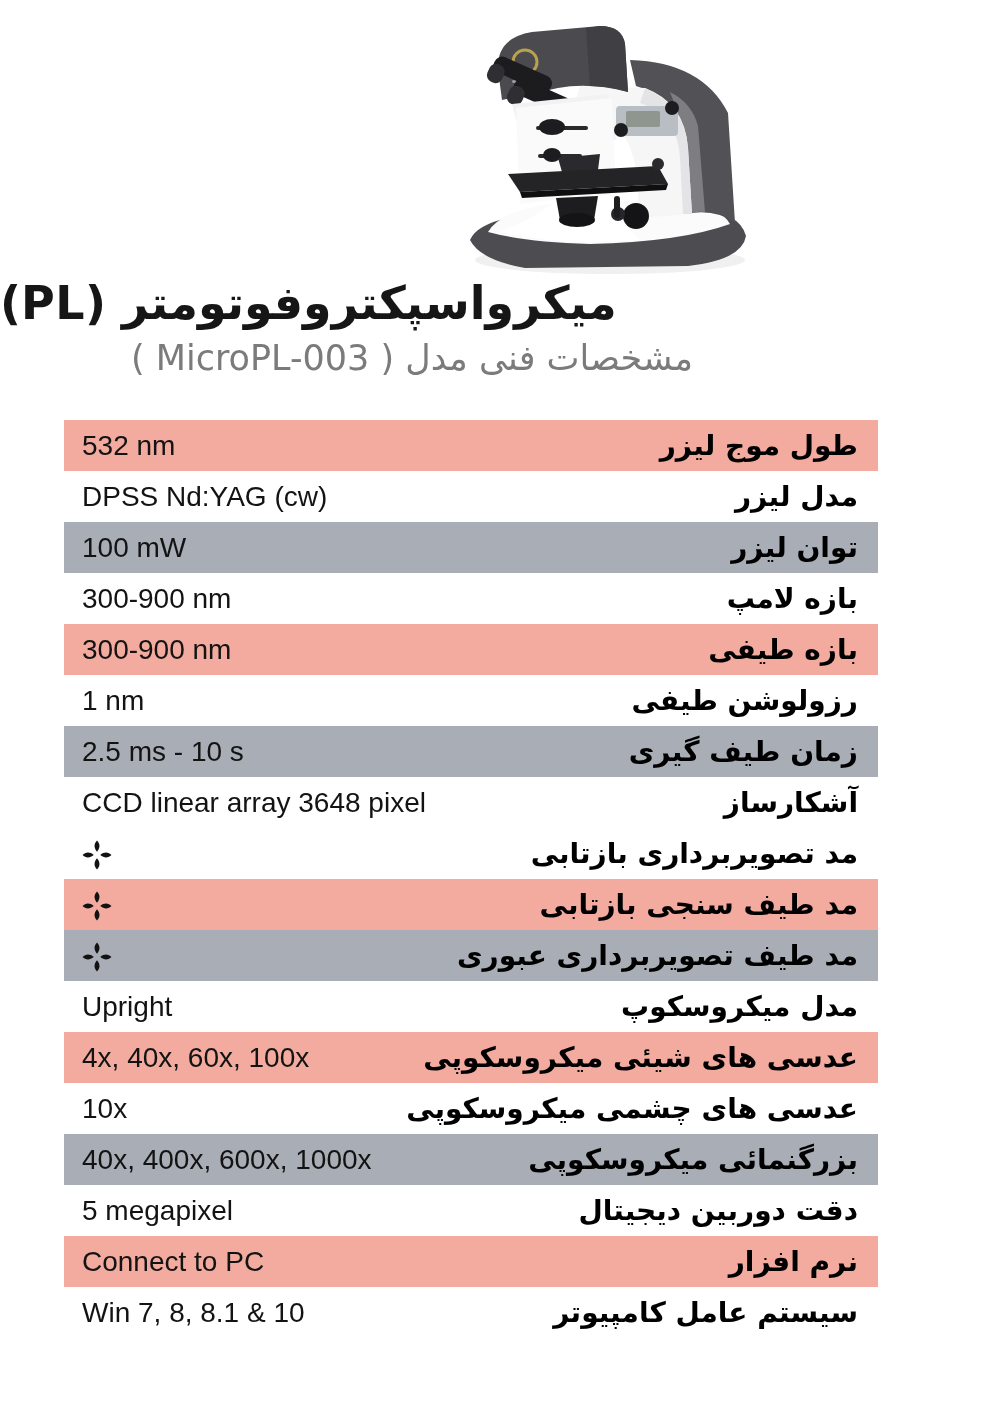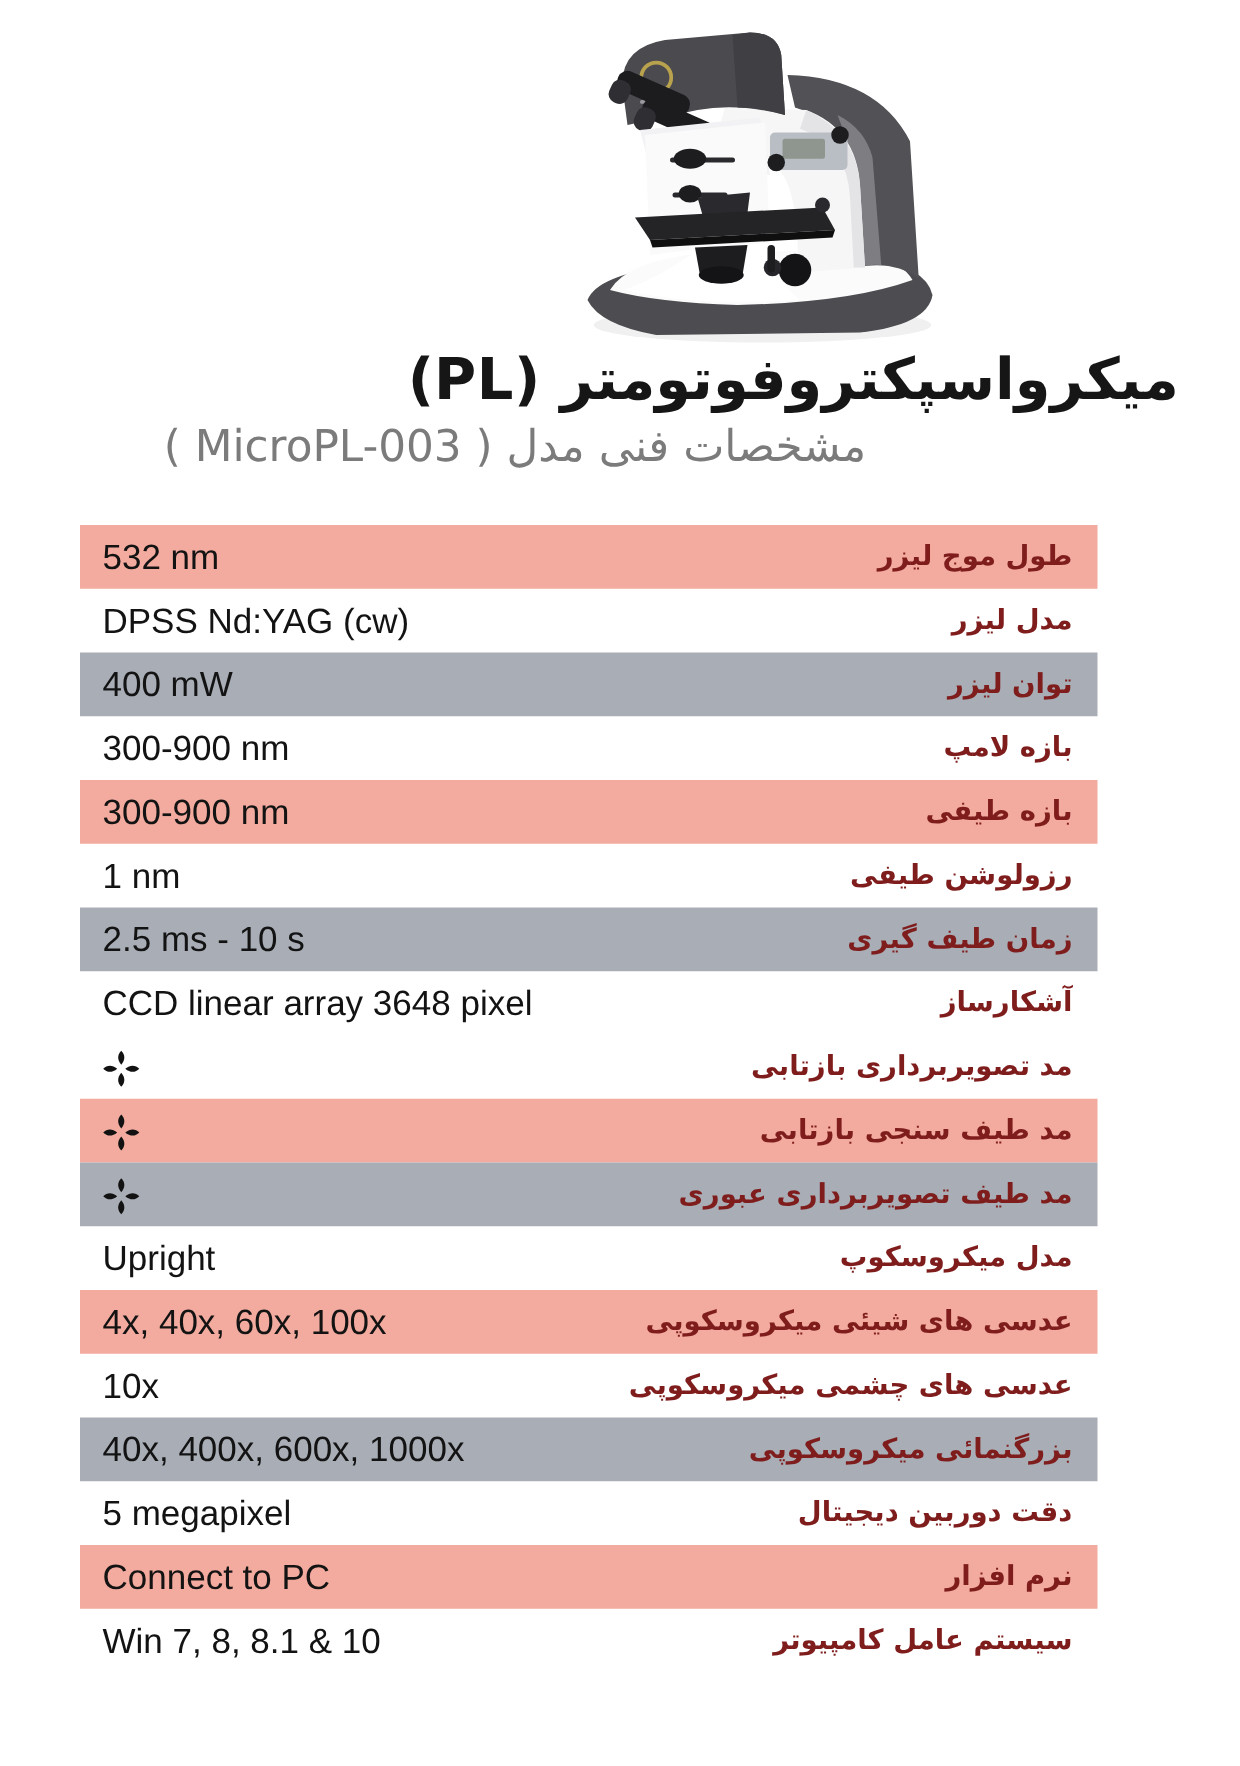--- a/index.html
+++ b/index.html
@@ -13,21 +13,21 @@
 
   
   .microscope {
     position: absolute; left: 440px; top: 8px;
     width: 330px; height: 272px;
   }
 
   
   .title {
     position: absolute; top: 276px; left: 0; width: 943px;
-    text-align: right; direction: rtl;
+    text-align: left; direction: rtl;
     font-size: 46px; font-weight: 700; color: #161616;
     letter-spacing: 0.5px;
   }
   .subtitle {
     position: absolute; top: 338px; left: 0; width: 824px;
     text-align: center; direction: rtl;
     font-size: 35px; font-weight: 400; color: #7b7b7b;
   }
 
   
@@ -46,21 +46,21 @@
   .value {
     direction: ltr;
     font-family: "Liberation Sans", sans-serif;
     font-size: 28px; color: #131313;
     white-space: nowrap;
   }
   .value .petal-icon { display: block; margin-top: 2px; }
   .label {
     direction: rtl;
     font-family: "DejaVu Sans", sans-serif;
-    font-weight: 700; font-size: 22px; color: #7f1d1d;
+    font-weight: 700; font-size: 28px; color: #000000;
     white-space: nowrap;
   }
 </style>
 </head>
 <body>
 
 <div class="page">
 
   <div class="microscope">
     <svg viewBox="0 0 330 272" width="330" height="272">
@@ -131,21 +131,21 @@
   <div class="spec-table">
       <div class="row bg-salmon">
         <div class="value">532 nm</div>
         <div class="label" dir="rtl">طول موج لیزر</div>
       </div>
       <div class="row bg-white">
         <div class="value">DPSS Nd:YAG (cw)</div>
         <div class="label" dir="rtl">مدل لیزر</div>
       </div>
       <div class="row bg-gray">
-        <div class="value">400 mW</div>
+        <div class="value">100 mW</div>
         <div class="label" dir="rtl">توان لیزر</div>
       </div>
       <div class="row bg-white">
         <div class="value">300-900 nm</div>
         <div class="label" dir="rtl">بازه لامپ</div>
       </div>
       <div class="row bg-salmon">
         <div class="value">300-900 nm</div>
         <div class="label" dir="rtl">بازه طیفی</div>
       </div>

